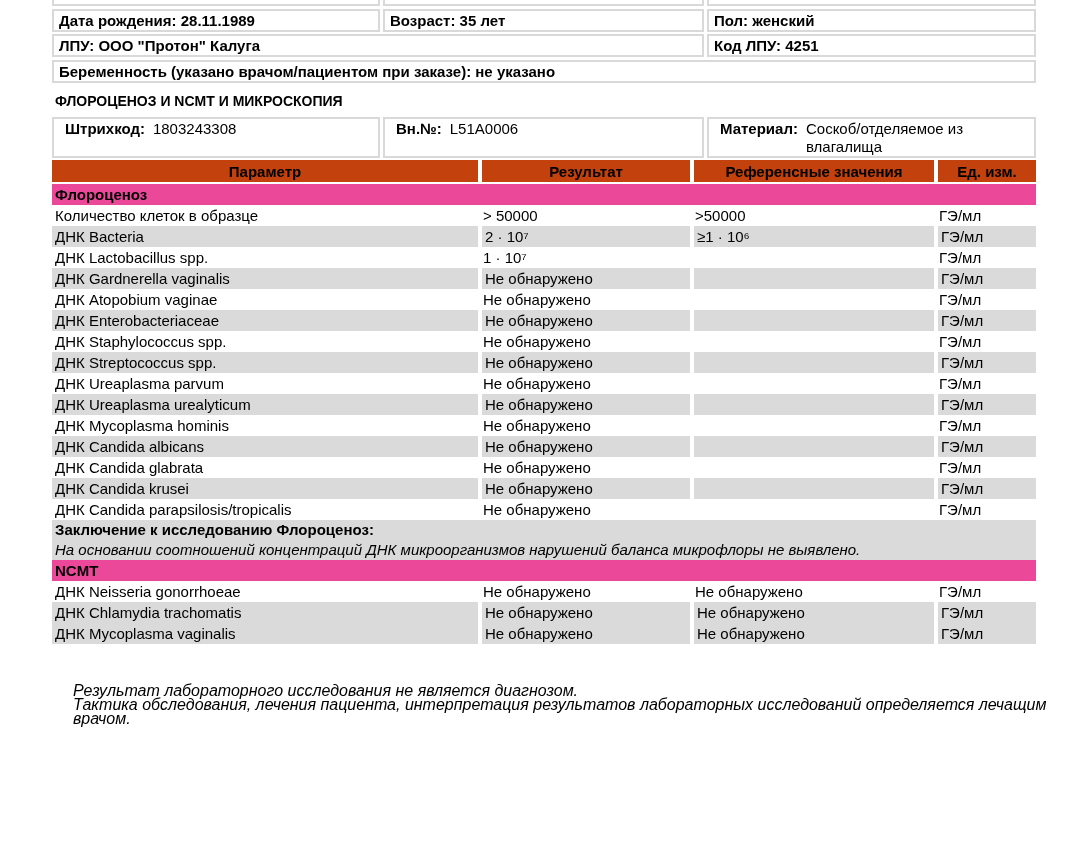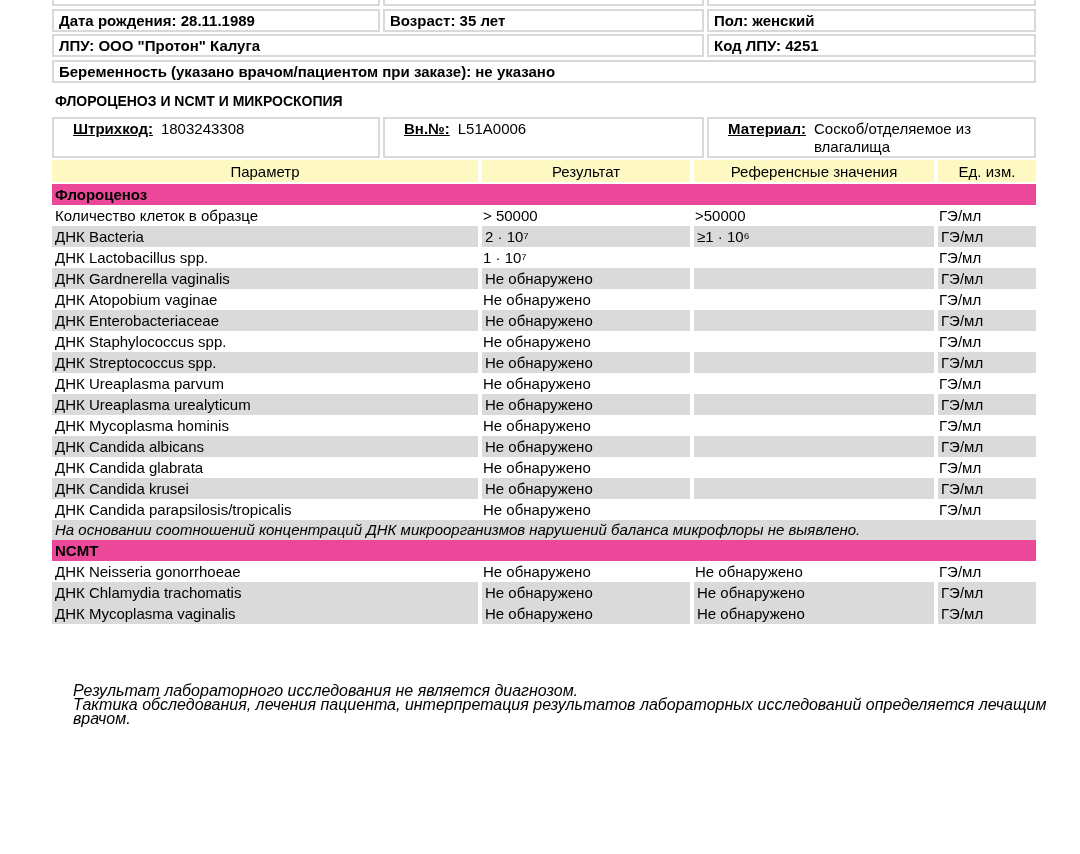--- a/index.html
+++ b/index.html
@@ -2,27 +2,27 @@
 <html><head>
 <meta charset="utf-8">
 <style>
   html, body { margin: 0; padding: 0; background: #ffffff; }
   body { width: 1080px; height: 854px; position: relative; overflow: hidden;
          font-family: "Liberation Sans", sans-serif; color: #000; }
   .info { position: absolute; border: 2px solid #d9d9d9; box-sizing: border-box;
           font-weight: bold; font-size: 15px; line-height: 18px; padding: 1px 5px; background:#fff; }
   .title { position: absolute; left: 55px; top: 93px; font-weight: bold; font-size: 14px; }
   .meta { position: absolute; border: 2px solid #d9d9d9; box-sizing: border-box; font-size: 15px;
-          line-height: 18px; padding: 1px 19px; background:#fff;text-decoration:underline; }
+          line-height: 18px; padding: 1px 11px; background:#fff; }
   .meta b { font-weight: bold; margin-right: 8px; }
   .meta .v { display: inline-block; vertical-align: top; }
   table.res { position: absolute; left: 52px; top: 160px; width: 984px; border-collapse: collapse;
               font-size: 15px; table-layout: fixed; }
   table.res td, table.res th { padding: 0 3px; height: 21px; line-height: 21px; white-space: nowrap; }
-  table.res th { background: #fef9c3; font-weight: normal; height: 22px; border-right: 4px solid #fff; border-bottom: 2px solid #fff;}
+  table.res th { background: #c2410c; font-weight: bold; height: 22px; border-right: 4px solid #fff; border-bottom: 2px solid #fff;}
   table.res th:last-child { border-right: none; }
   tr.group td { background: #ec4899; font-weight: bold; }
   tr.alt td { background: #dadada; }
   tr.alt td.sep { border-right: 4px solid #fff; }
   td.c { text-align: left; }
   tr.concl td { background: #dadada; line-height: 20px; height: 20px; }
   tr.concl td.italic { font-style: italic; }
   .foot { position: absolute; left: 73px; font-style: italic; font-size: 16px; line-height: 14px; }
 </style>
 </head>
@@ -156,20 +156,23 @@
         <td class="c sep"></td>
         <td class="c">ГЭ/мл</td>
       </tr>
       <tr class="row">
         <td class="sep">ДНК Candida parapsilosis/tropicalis</td>
         <td class="c sep">Не обнаружено</td>
         <td class="c sep"></td>
         <td class="c">ГЭ/мл</td>
       </tr>
       <tr class="concl">
+        <td colspan="4" style="font-weight:bold">Заключение к исследованию Флороценоз:</td>
+      </tr>
+      <tr class="concl">
         <td colspan="4" class="italic">На основании соотношений концентраций ДНК микроорганизмов нарушений баланса микрофлоры не выявлено.</td>
       </tr>
       <tr class="group">
         <td colspan="4">NCMT</td>
       </tr>
       <tr class="row">
         <td class="sep">ДНК Neisseria gonorrhoeae</td>
         <td class="c sep">Не обнаружено</td>
         <td class="c sep">Не обнаружено</td>
         <td class="c">ГЭ/мл</td>

